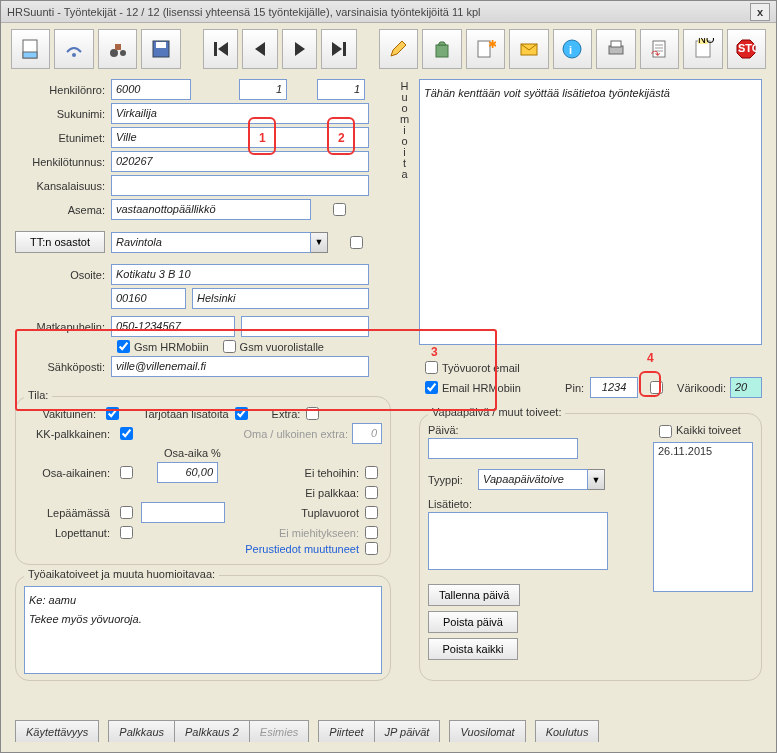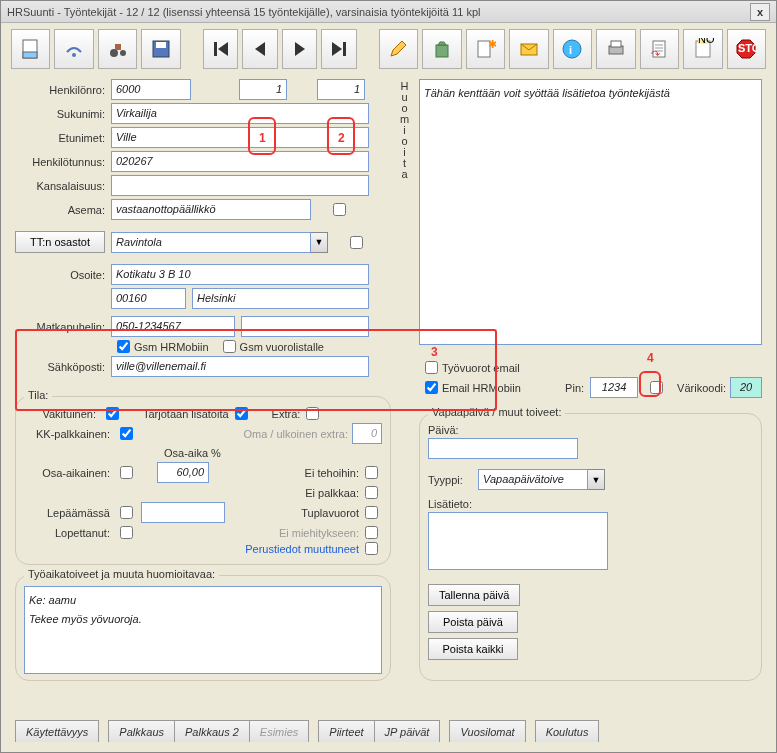--- a/index.html
+++ b/index.html
@@ -247,21 +247,21 @@
           <div class="inp" style="width:30px;text-align:right;color:#999;margin-left:4px">0</div>
         </div>
         <div class="row">
           <span style="width:140px"></span>
           <span class="lbl2">Osa-aika %</span>
         </div>
         <div class="row">
           <span style="width:90px;text-align:right;padding-right:4px" class="lbl2">Osa-aikainen:</span>
           <input type="checkbox" class="chk" style="">
           <div style="width:20px"></div>
-          <div class="inp" style="width:52px;text-align:right">60,00</div>
+          <div class="inp" style="width:61px;text-align:right">60,00</div>
           <span style="flex:1"></span>
           <span class="lbl2">Ei tehoihin:</span>
           <input type="checkbox" class="chk" style="">
         </div>
         <div class="row">
           <span style="flex:1"></span>
           <span class="lbl2">Ei palkkaa:</span>
           <input type="checkbox" class="chk" style="">
         </div>
         <div class="row">
@@ -307,21 +307,21 @@
       </div>
       <div class="row">
         <input type="checkbox" class="chk" checked="" style="">
           <span class="lbl2">Email HRMobiin</span>
         <span style="flex:1"></span>
         <span class="lbl2">Pin:</span>
         <div class="inp" style="width:48px;text-align:center;margin:0 6px">1234</div>
         <input type="checkbox" class="chk" style="">
         <span style="width:10px"></span>
         <span class="lbl2">Värikoodi:</span>
-        <div class="inp" style="width:32px;text-align:center;background:#b2f2e4;margin-left:4px">20</div>
+        <div class="inp" style="width:32px;text-align:left;background:#b2f2e4;margin-left:4px">20</div>
       </div>
 
       <div class="grp" style="margin-top:12px;flex:1">
         <div class="legend">Vapaapäivä / muut toiveet:</div>
         <div style="display:flex;gap:14px">
           <div style="flex:1">
             <div class="lbl2">Päivä:</div>
             <div class="inp" style="width:150px;margin:2px 0 10px 0"></div>
             <div class="row">
               <span class="lbl2" style="width:50px">Tyyppi:</span>
@@ -331,20 +331,24 @@
               </div>
             </div>
             <div class="lbl2" style="margin-top:8px">Lisätieto:</div>
             <div class="inp" style="width:180px;height:58px;margin-top:2px"></div>
 
             <div style="height:14px"></div>
             <button class="btn">Tallenna päivä</button><br>
             <button class="btn">Poista päivä</button><br>
             <button class="btn">Poista kaikki</button>
           </div>
+          <div>
+            <div><input type="checkbox" class="chk" style=""><span class="lbl2">Kaikki toiveet</span></div>
+            <div class="listbox" style="margin-top:4px"><span>26.11.2015</span></div>
+          </div>
         </div>
       </div>
     </div>
   </div>
 
   <div class="mark1" style="left:247px;top:116px"></div>
   <div class="hl-num" style="left:258px;top:130px">1</div>
   <div class="mark1" style="left:326px;top:116px"></div>
   <div class="hl-num" style="left:337px;top:130px">2</div>
   <div class="hl-red" style="left:14px;top:328px;width:482px;height:82px"></div>

